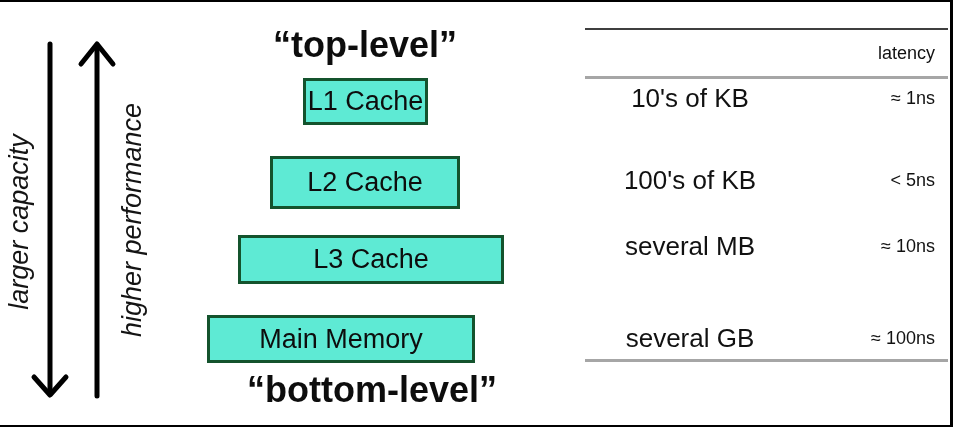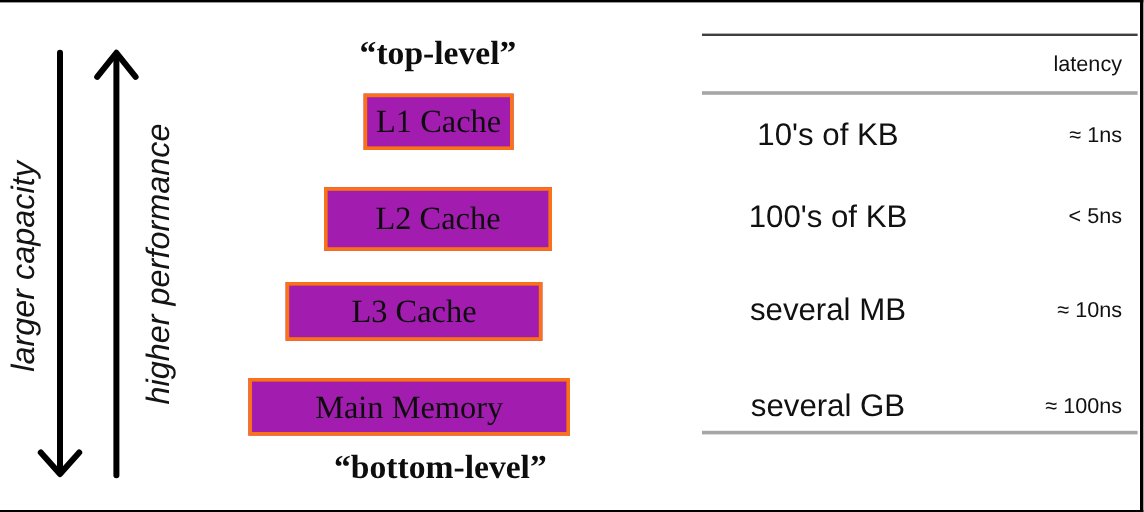--- a/index.html
+++ b/index.html
@@ -29,63 +29,61 @@
     transform: rotate(-90deg);
     color: #141414;
   }
   #axis-capacity  { width: 240px; height: 30px; left: -101px; top: 205px; }
   #axis-performance { width: 300px; height: 30px; left: -18px; top: 203px; }
 
   
   .quote-title {
     position: absolute;
     font-weight: bold;
-    font-size: 28px;
+    font-size: 36px;
     line-height: 32px;
     text-align: center;
     white-space: nowrap;
     color: #0d0d0d;
-    font-family: Liberation Serif, serif;
   }
   #top-title    { left: 245px; top: 27px;  width: 240px; }
   #bottom-title { left: 247px; top: 372px; width: 240px; }
 
   
   .level-box {
     position: absolute;
     box-sizing: border-box;
-    background: #a21caf;
-    border: 3px solid #f97316;
+    background: #5eead4;
+    border: 3px solid #14532d;
     display: flex;
     align-items: center;
     justify-content: center;
     font-size: 27px;
     color: #0d0d0d;
     white-space: nowrap;
-    font-family: Liberation Serif, serif;
   }
   #box-l1   { left: 303px; top: 76px;  width: 125px; height: 47px; }
   #box-l2   { left: 270px; top: 154px; width: 190px; height: 53px; }
-  #box-l3   { left: 238px; top: 233px; width: 214px; height: 49px; }
+  #box-l3   { left: 238px; top: 233px; width: 266px; height: 49px; }
   #box-main { left: 207px; top: 313px; width: 268px; height: 48px; }
 
   
   #spec-table { left: 585px; top: 0; width: 363px; height: 427px; }
   .rule { position: absolute; left: 0; width: 363px; }
   #rule-top    { top: 26px;  height: 2px; background: #3f3f3f; }
   #rule-header { top: 74px;  height: 3px; background: #a6a6a6; }
   #rule-bottom { top: 357px; height: 3px; background: #a6a6a6; }
 
   .t-row { position: absolute; left: 0; width: 363px; height: 34px; line-height: 34px; }
   .t-cap { position: absolute; left: 0;   width: 210px; text-align: center; font-size: 26px; white-space: nowrap; }
   .t-lat { position: absolute; left: 190px; width: 160px; text-align: right; font-size: 18px; white-space: nowrap; }
   #t-header { top: 34px; }
-  #t-row0 { top: 93px; }
+  #t-row0 { top: 79px; }
   #t-row1 { top: 161px; }
-  #t-row2 { top: 239px; }
+  #t-row2 { top: 227px; }
   #t-row3 { top: 319px; }
 
   
   #gauge-arrows { left: 25px; top: 36px; }
 </style>
 </head>
 <body>
 
 <div id="canvas">
 

